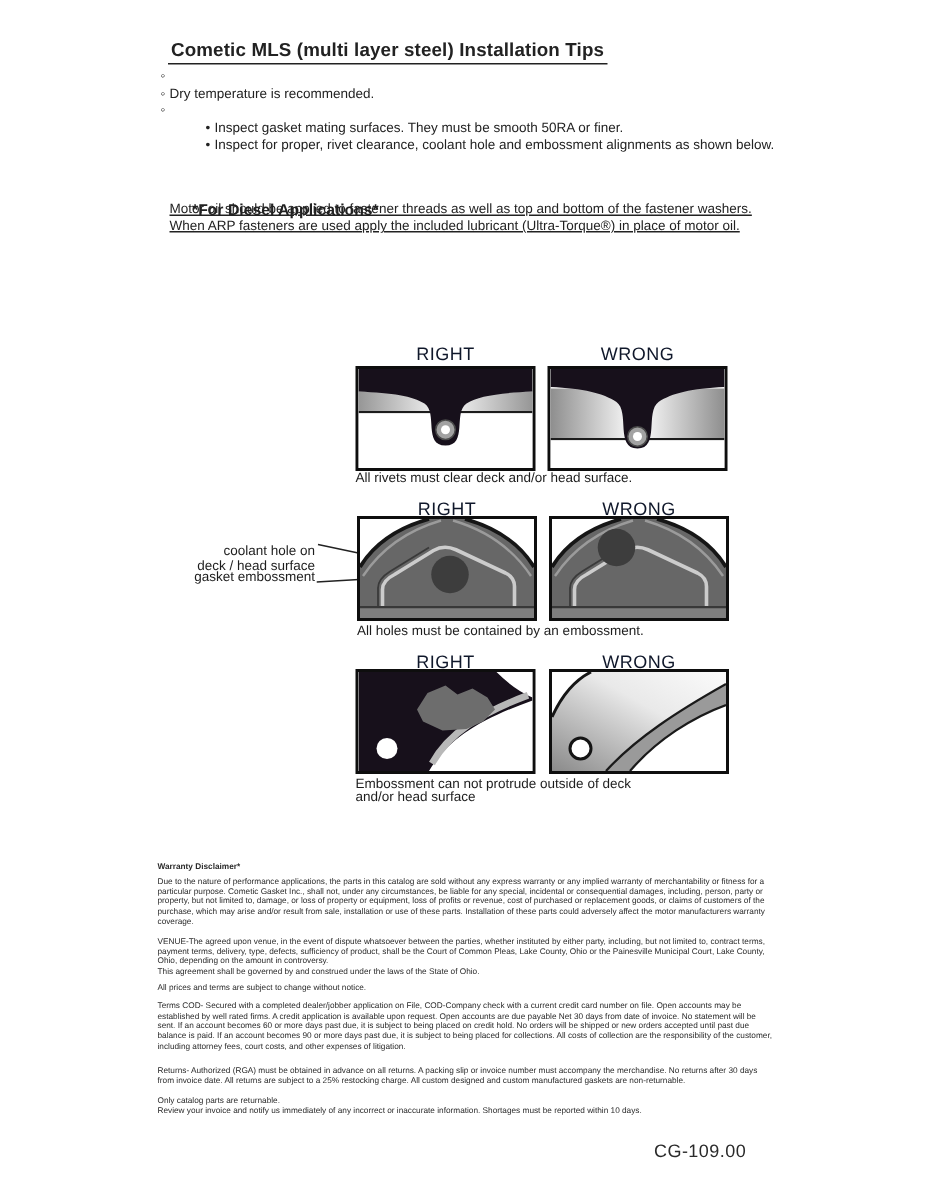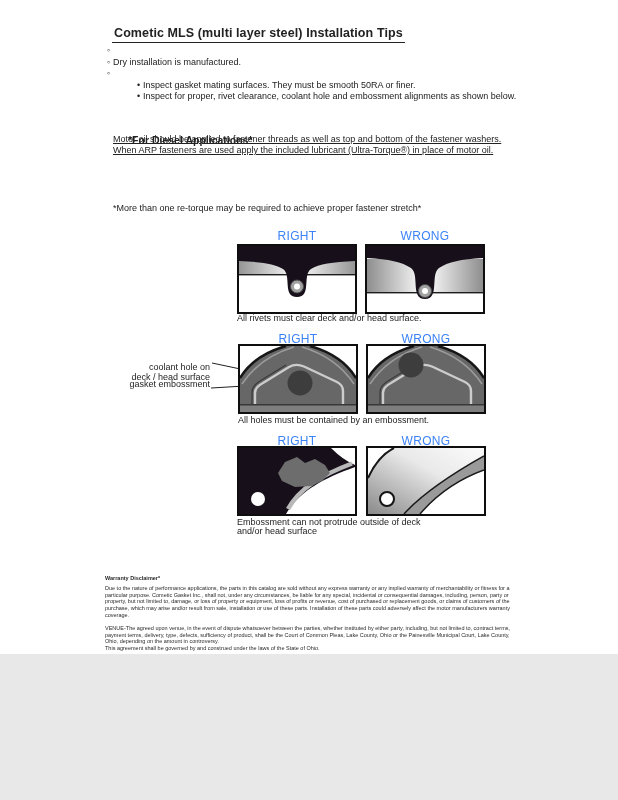--- a/index.html
+++ b/index.html
@@ -1,18 +1,18 @@
 <!DOCTYPE html>
 <html><head>
 <meta charset="utf-8">
 <style>
   html,body{margin:0;padding:0;background:#e8e8e8;}
   .page{
     position:relative;
-    width:618px;height:654px;
+    width:618px;height:800px;
     background:#ffffff;
     font-family:"Liberation Sans", sans-serif;
     color:#222;
     overflow:hidden;
   }
   .preline{white-space:pre-line;}
 
   .title{
     position:absolute;left:112px;top:26px;
     font-size:12.5px;font-weight:bold;margin:0;
@@ -30,21 +30,21 @@
     position:absolute;left:112px;top:118px;margin:16px;
     font-size:10.5px;font-weight:bold;
   }
   .body{
     position:absolute;left:113px;margin:0;
     font-size:9px;line-height:11px;width:420px;
   }
 
   .dg-label{
     position:absolute;width:120px;text-align:center;
-    font-size:12px;color:#3b82f6;letter-spacing:0.3px;
+    font-size:12px;color:#0f172a;letter-spacing:0.3px;
   }
   .panel{
     position:absolute;width:116px;height:66px;
     border:2px solid #0e0e0e;background:#fff;
   }
   .panel svg{display:block;}
   .caption{
     position:absolute;font-size:9px;font-weight:normal;line-height:9px;color:#1d1d1d;
   }
   .annot{
@@ -63,39 +63,38 @@
 <div class="page">
 
   <h1 class="title">Cometic MLS (multi layer steel) Installation Tips</h1>
 
   <div class="tips">
     <div class="tip">
       <span class="b">◦</span>
     </div>
     <div class="tip">
       <span class="b">◦</span>
-      <span>Dry installation is manufactured.</span>
+      <span>Dry temperature is recommended.</span>
     </div>
     <div class="tip">
       <span class="b">◦</span>
     </div>
     <div class="tip sub">
       <span class="b">•</span>
       <span>Inspect gasket mating surfaces.  They must be smooth 50RA or finer.</span>
     </div>
     <div class="tip sub">
       <span class="b">•</span>
       <span>Inspect for proper, rivet clearance, coolant hole and embossment alignments as shown below.</span>
     </div>
   </div>
 
   <h2 class="diesel-h">*For Diesel Applications*</h2>
   <p class="body preline" style="top:134px;text-decoration:underline;">Motor oil should be applied to fastener threads as well as top and bottom of the fastener washers.
 When ARP fasteners are used apply the included lubricant (Ultra-Torque®) in place of motor oil.</p>
-  <p class="body" style="top:203px;">*More than one re-torque may be required to achieve proper fastener stretch*</p>
 
   <div class="dg-label" style="left:237px;top:229px;">RIGHT</div>
   <div class="dg-label" style="left:365px;top:229px;">WRONG</div>
 
   <div class="panel" style="left:237px;top:244px;">
     <svg width="116" height="66" viewBox="0 0 116 66">
       <defs>
         <linearGradient id="s1r" x1="0" y1="0" x2="1" y2="0">
           <stop offset="0" stop-color="#969696"></stop>
             <stop offset="0.45" stop-color="#f2f2f2"></stop>

